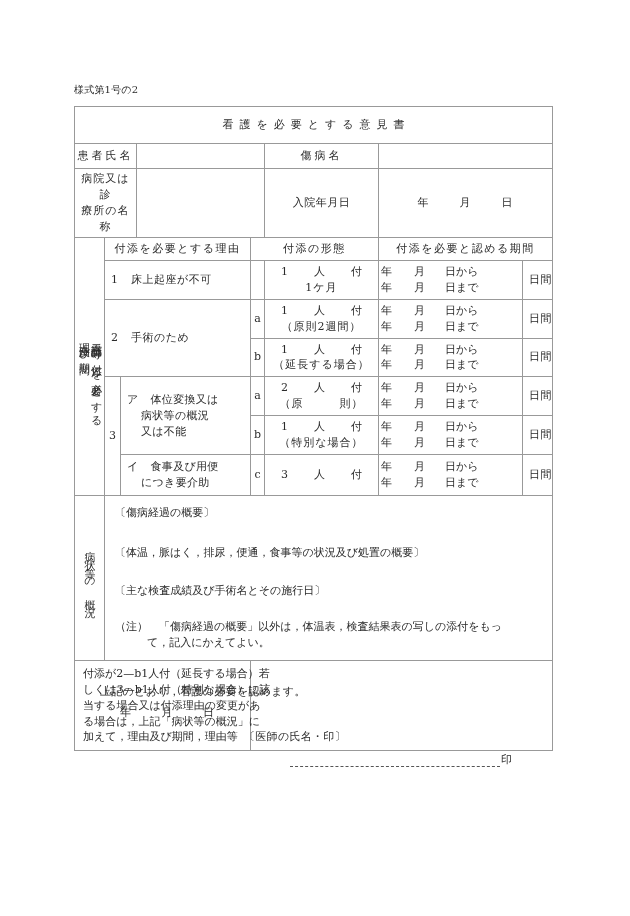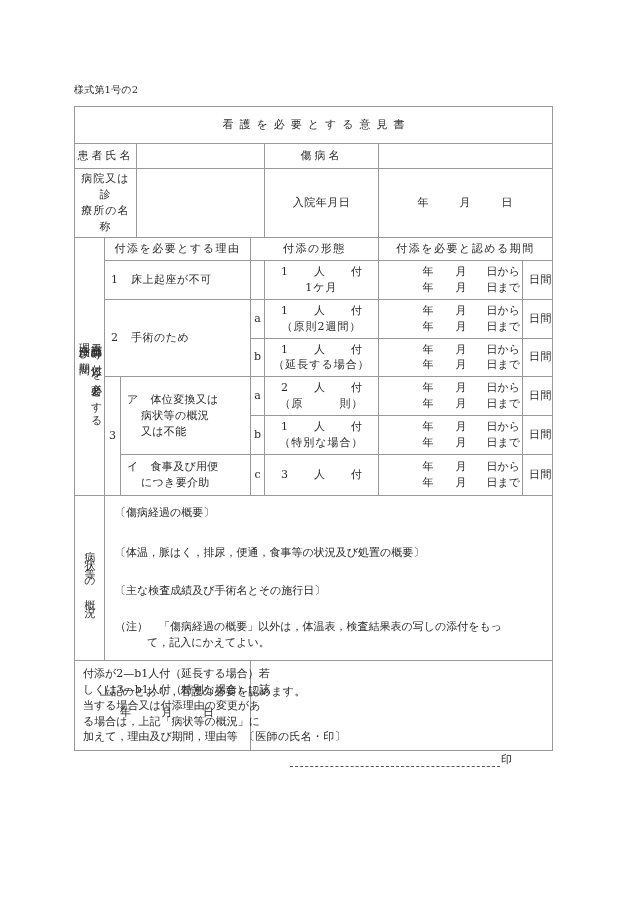--- a/index.html
+++ b/index.html
@@ -171,21 +171,21 @@
     letter-spacing: 0;
   }
   .type-body .r1 b { font-weight: normal; display: inline-block; }
   .type-body .r1 .p1 { margin-right: 26px; }
   .type-body .r1 .p2 { margin-right: 26px; }
   .type-body .r2 { display: block; letter-spacing: 1px; }
 
   
   .period {
     padding: 3px 2px !important;
-    text-align: right;
+    text-align: left;
     font-size: 11px;
     line-height: 1.5;
   }
   .period .ln { display: block; white-space: nowrap; }
   .period .ln i { font-style: normal; display: inline-block; }
   .period .ln .a { margin-right: 22px; }
   .period .ln .b { margin-right: 20px; }
   .days {
     width: 30px;
     text-align: right;

